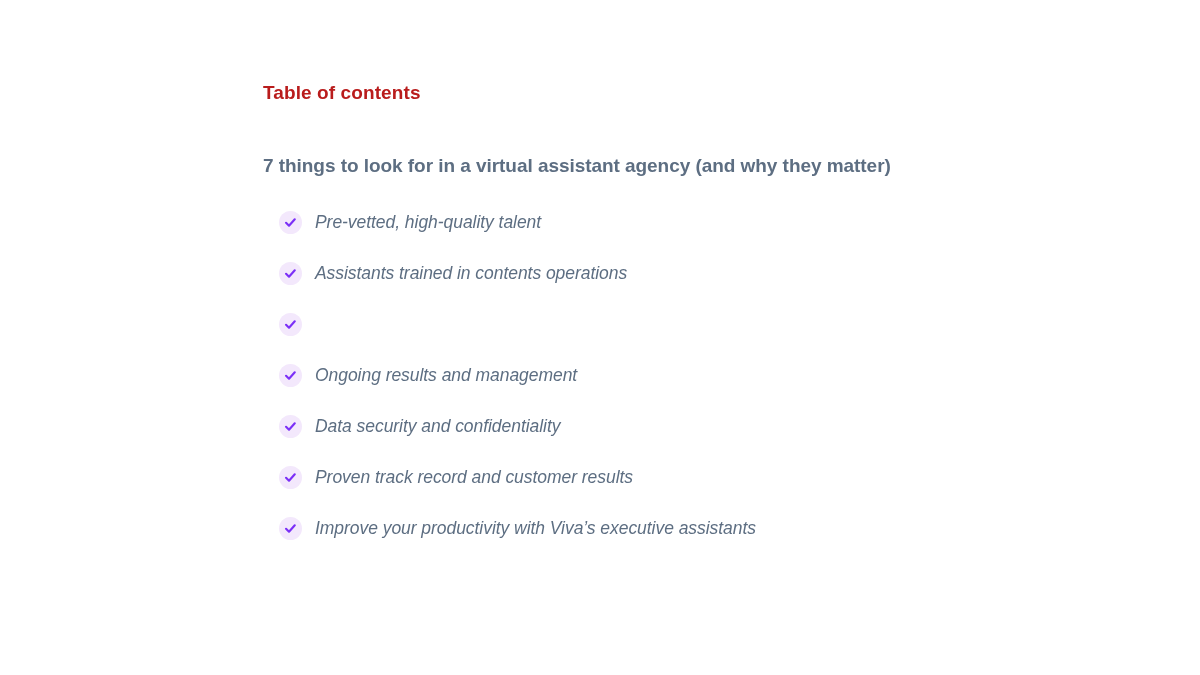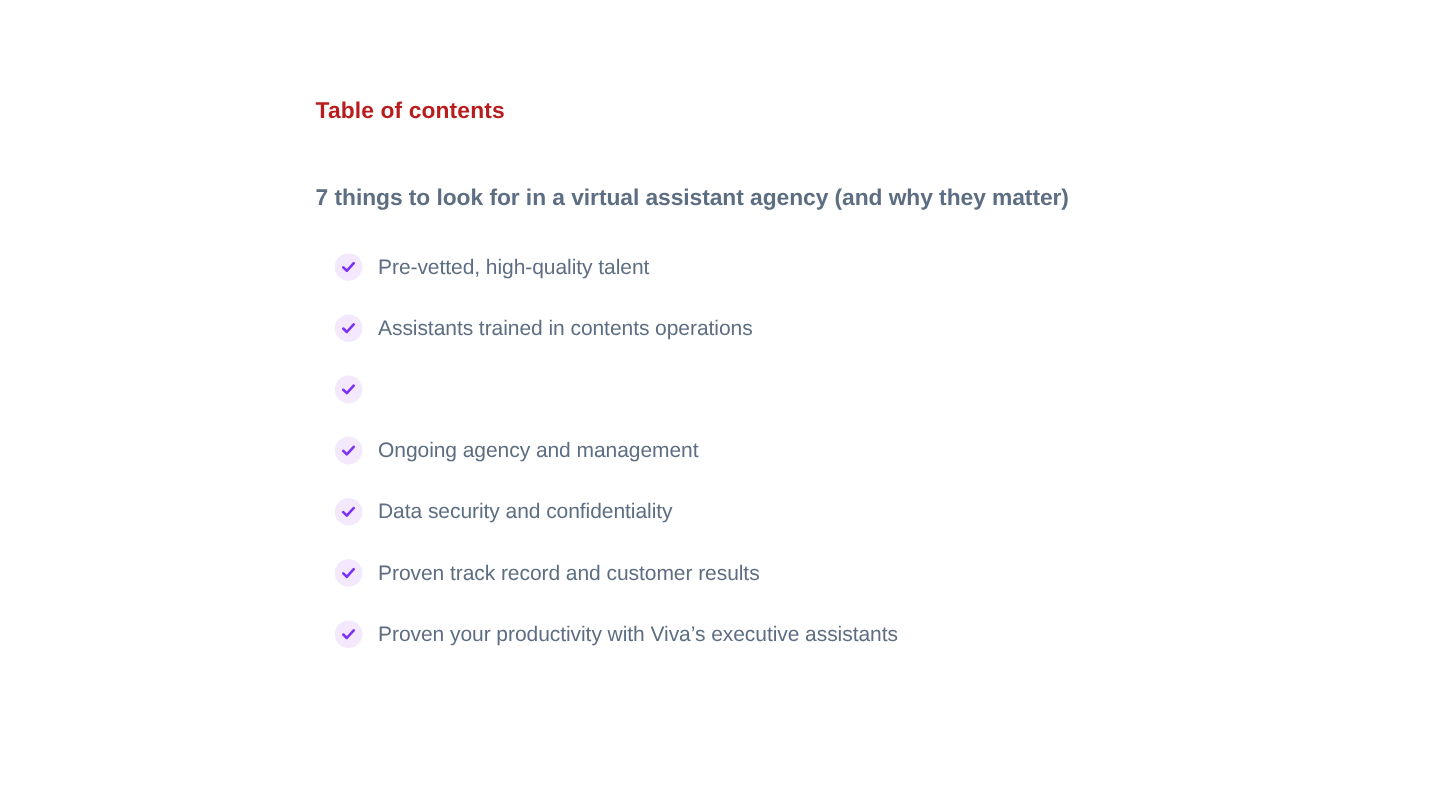--- a/index.html
+++ b/index.html
@@ -54,20 +54,21 @@
     margin: 0;
     padding: 0;
     list-style: none;
   }
 
   .toc-item {
     display: flex;
     align-items: center;
     height: 23px;
     margin-bottom: 28px;
+    font-style: italic;
   }
   .toc-item:last-child {
     margin-bottom: 0;
   }
 
   .check-icon {
     flex: 0 0 auto;
     width: 23px;
     height: 23px;
     border-radius: 50%;
@@ -125,21 +126,21 @@
         </svg>
       </span>
     </li>
 
     <li class="toc-item">
       <span class="check-icon">
         <svg width="13" height="13" viewBox="0 0 14 14" aria-hidden="true">
           <path d="M2.2 7.3 L5.4 10.4 L11.6 3.6" fill="none" stroke="#7b2ff7" stroke-width="2.3" stroke-linecap="round" stroke-linejoin="round"></path>
         </svg>
       </span>
-      <span class="toc-item-label">Ongoing agency and management</span>
+      <span class="toc-item-label">Ongoing results and management</span>
     </li>
 
 
     <li class="toc-item">
       <span class="check-icon">
         <svg width="13" height="13" viewBox="0 0 14 14" aria-hidden="true">
           <path d="M2.2 7.3 L5.4 10.4 L11.6 3.6" fill="none" stroke="#7b2ff7" stroke-width="2.3" stroke-linecap="round" stroke-linejoin="round"></path>
         </svg>
       </span>
       <span class="toc-item-label">Data security and confidentiality</span>
@@ -153,17 +154,17 @@
       </span>
       <span class="toc-item-label">Proven track record and customer results</span>
     </li>
 
     <li class="toc-item">
       <span class="check-icon">
         <svg width="13" height="13" viewBox="0 0 14 14" aria-hidden="true">
           <path d="M2.2 7.3 L5.4 10.4 L11.6 3.6" fill="none" stroke="#7b2ff7" stroke-width="2.3" stroke-linecap="round" stroke-linejoin="round"></path>
         </svg>
       </span>
-      <span class="toc-item-label">Proven your productivity with Viva’s executive assistants</span>
+      <span class="toc-item-label">Improve your productivity with Viva’s executive assistants</span>
     </li>
 
   </ul>
 </div>
 
 </body></html>

